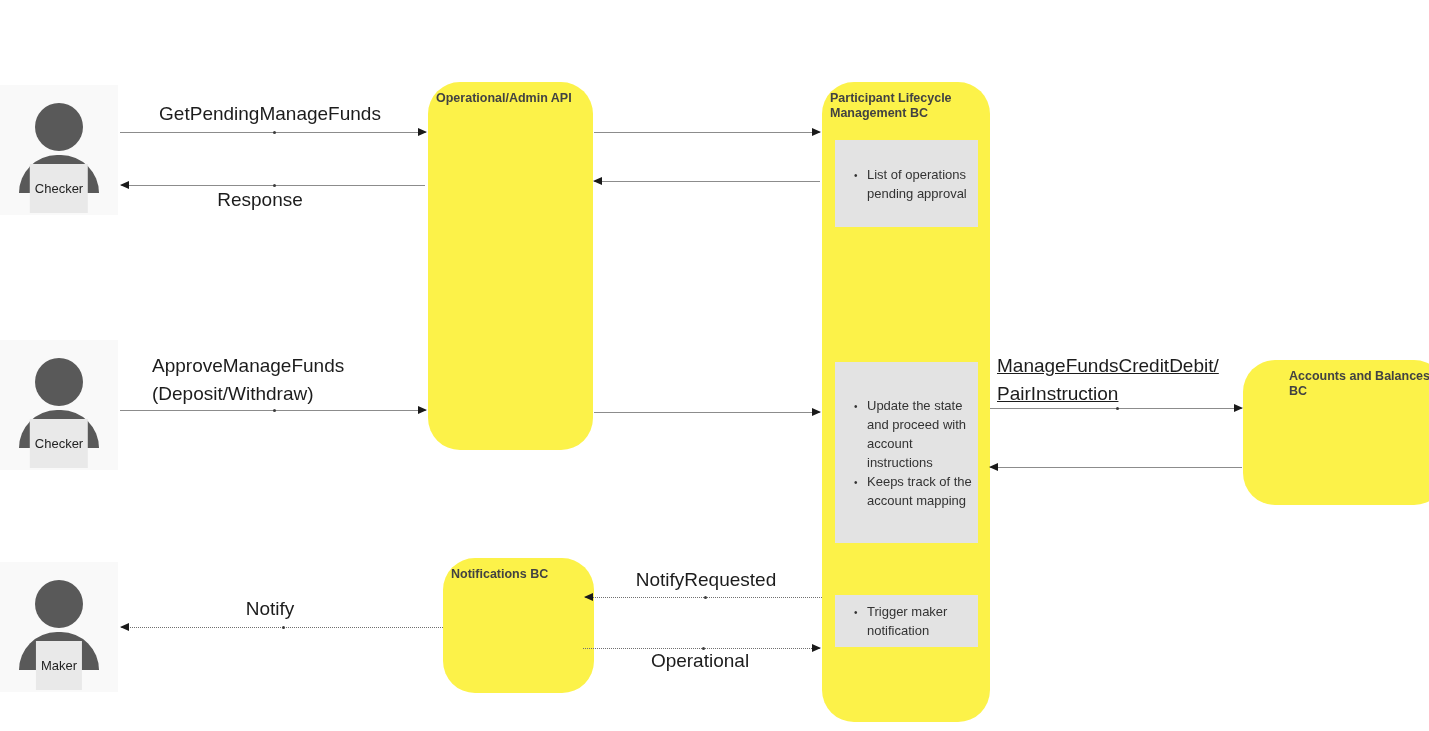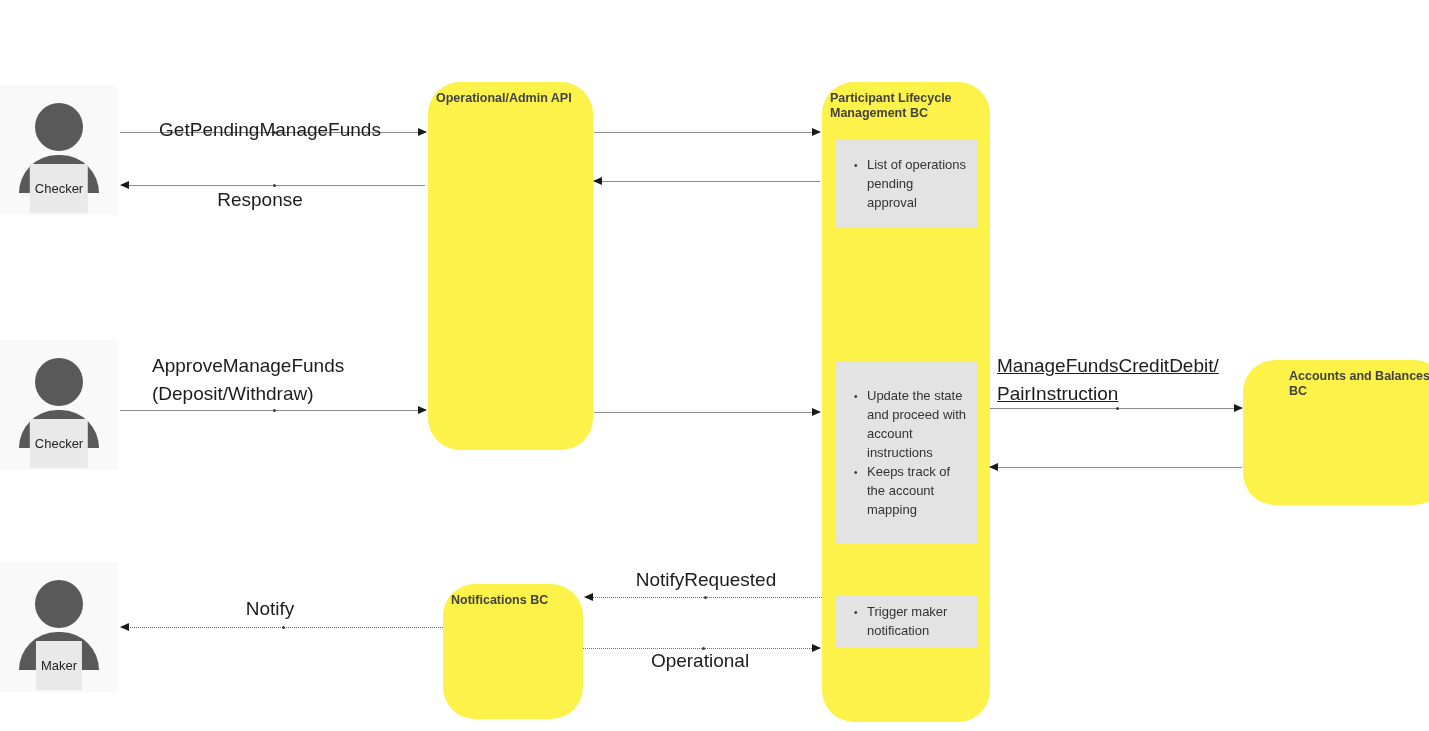--- a/index.html
+++ b/index.html
@@ -36,21 +36,21 @@
   .sticky .box-title{
     padding:9px 8px 0 8px;font-weight:bold;
     font-size:12.5px;line-height:1.18;color:#424242;
   }
   
   .note{
     position:absolute;left:13px;width:143px;background:#e3e3e3;
     font-size:13px;line-height:19px;color:#333;
     display:flex;align-items:center;
   }
-  .note ul{list-style:none;margin:8px;padding:8px 4px 8px 8px;}
+  .note ul{list-style:none;margin:0;padding:8px 4px 8px 16px;}
   .note li{position:relative;padding-left:16px;}
   .note li::before{content:"\2022";position:absolute;left:3px;font-size:10px;top:1px;}
   
   .arrow{position:absolute;height:9px;}
   .arrow .ln{position:absolute;left:0;right:0;top:4px;border-top:1px solid #8c8c8c;}
   .arrow.dotted .ln{border-top:1px dotted #707070;}
   .arrow .hd{position:absolute;top:0;width:0;height:0;border-top:4.5px solid transparent;border-bottom:4.5px solid transparent;}
   .arrow.right .hd{right:-1px;border-left:9px solid #1a1a1a;}
   .arrow.left .hd{left:-1px;border-right:9px solid #1a1a1a;}
   .arrow .mid{position:absolute;top:3px;left:50%;width:3px;height:3px;border-radius:50%;background:#3c3c3c;}
@@ -110,21 +110,21 @@
       <ul>
         <li>Trigger maker notification</li>
       </ul>
     </div>
   </div>
 
   <div class="sticky" style="left:1243px;top:360px;width:165px;height:145px;padding-left:38px;">
     <div class="box-title">Accounts and Balances BC</div>
   </div>
 
-  <div class="sticky" style="left:443px;top:584px;width:140px;height:135px;">
+  <div class="sticky" style="left:443px;top:558px;width:151px;height:135px;">
     <div class="box-title">Notifications BC</div>
   </div>
 
   <div class="arrow solid right" style="left:120px;top:128px;width:306px;">
     <div class="ln"></div>
       <div class="mid"></div>
       <div class="hd"></div>
   </div>
   <div class="arrow solid right" style="left:594px;top:128px;width:226px;">
     <div class="ln"></div>
@@ -168,21 +168,21 @@
     <div class="ln"></div>
       <div class="mid"></div>
       <div class="hd"></div>
   </div>
   <div class="arrow dotted right" style="left:583px;top:644px;width:237px;">
     <div class="ln"></div>
       <div class="mid"></div>
       <div class="hd"></div>
   </div>
 
-  <div class="msg center" style="left:150px;top:103px;width:240px;margin-top:16px;">GetPendingManageFunds</div>
+  <div class="msg center" style="left:150px;top:103px;width:240px;">GetPendingManageFunds</div>
   <div class="msg center" style="left:150px;top:189px;width:220px;">Response</div>
 
   <div class="msg two-line" style="left:152px;top:352px;">
     <div>ApproveManageFunds</div>
     <div>(Deposit/Withdraw)</div>
   </div>
 
   <div class="msg two-line" style="left:997px;top:352px;text-decoration:underline;">
     <div>ManageFundsCreditDebit/</div>
     <div>PairInstruction</div>

